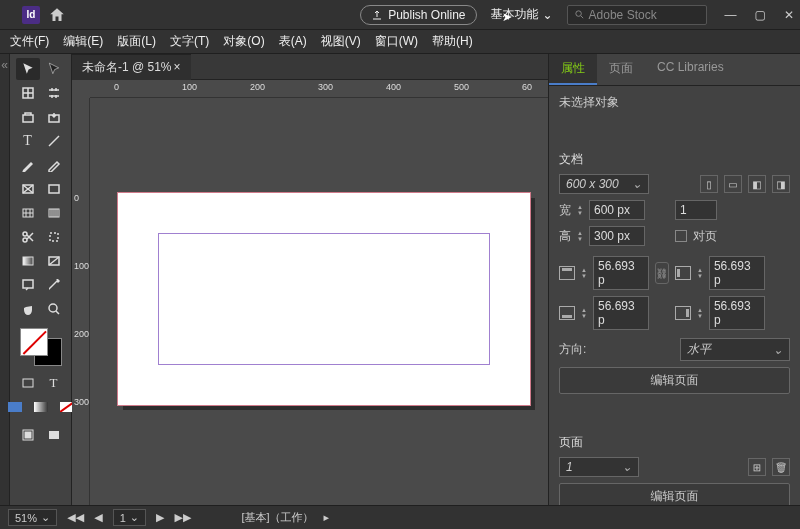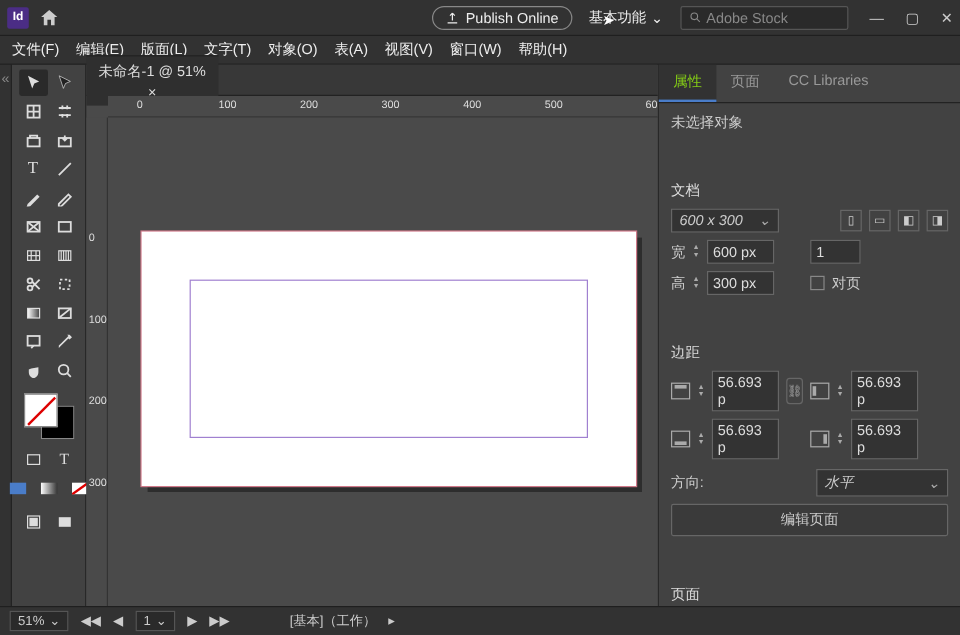--- a/index.html
+++ b/index.html
@@ -1,39 +1,39 @@
 <!DOCTYPE html>
 <html><head>
 <meta charset="utf-8">
 <style>
 * { box-sizing: border-box; margin: 0; padding: 0; font-family: "Microsoft YaHei", sans-serif; }
 body { background:#323232; color:#ccc; width:800px; height:529px; overflow:hidden; font-size:12px; }
 .titlebar { height:30px; background:#323232; display:flex; align-items:center; padding:0 6px; border-bottom:1px solid #1f1f1f;}
-.id-badge { width:18px; height:18px; background:#4b2d85; color:#fff; font-size:10px; font-weight:bold; display:flex; align-items:center; justify-content:center; border-radius:2px; margin-right:8px;}
+.id-badge { width:18px; height:18px; background:#4b2d85; color:#fff; font-size:10px; font-weight:bold; display:flex; align-items:center; justify-content:center; border-radius:2px; margin-right:8px;margin-left:16px;}
 .home-icon { width:18px; height:18px; color:#ccc; margin-right:8px; }
 .spacer { flex:1; }
 .pub-btn { border:1px solid #888; border-radius:12px; padding:2px 10px; display:flex; align-items:center; gap:5px; font-size:12px; color:#eee; }
 .dd { display:flex; align-items:center; gap:4px; margin-left:14px; color:#eee;}
 .search { margin-left:14px; background:#2a2a2a; border:1px solid #555; border-radius:2px; padding:2px 6px; display:flex; align-items:center; gap:4px; width:140px; color:#888;}
 .win-ctrl { display:flex; gap:18px; margin-left:18px; color:#ccc;}
 .menubar { height:24px; background:#323232; display:flex; align-items:center; gap:14px; padding:0 10px; border-bottom:1px solid #1f1f1f;}
 .menubar span { color:#eee; font-size:12px;}
 .main { display:flex; height:calc(529px - 30px - 24px - 24px); }
 .vstrip { width:10px; background:#323232; border-right:1px solid #222; display:flex; justify-content:center; padding-top:4px;}
 .toolbox { width:62px; background:#424242; display:flex; flex-direction:column; align-items:center; padding:4px 0; gap:2px; border-right:1px solid #222;}
 .tool-row { display:flex; gap:2px;}
 .tool { width:24px; height:22px; display:flex; align-items:center; justify-content:center; color:#ddd; border-radius:2px;}
 .tool.sel { background:#2a2a2a;}
 .swatch-row { margin-top:6px; position:relative; width:42px; height:38px;}
 .sw-fg { position:absolute; left:0; top:0; width:28px; height:28px; border:1px solid #888; background:#fff;}
 .sw-fg::after { content:""; position:absolute; left:-3px; top:-3px; right:-3px; bottom:-3px; border-top:2px solid #d00; transform:rotate(-45deg) translateY(16px); }
 .sw-bg { position:absolute; right:0; bottom:0; width:28px; height:28px; border:1px solid #888; background:#000;}
 .canvas-area { flex:1; background:#4a4a4a; display:flex; flex-direction:column; position:relative;}
 .doc-tab { height:26px; background:#383838; display:flex; align-items:center; border-bottom:1px solid #222;}
-.doc-tab .tab { background:#2f2f2f; padding:4px 10px; font-size:12px; color:#ddd; display:flex; align-items:center; gap:2px; border-top:1px solid #222;flex-direction:column;}
+.doc-tab .tab { background:#2f2f2f; padding:4px 10px; font-size:12px; color:#ddd; display:flex; align-items:center; gap:2px; border-top:1px solid #222;}
 .ruler-h { height:18px; background:#4a4a4a; color:#ccc; position:relative; margin-left:18px; border-bottom:1px solid #333; overflow:hidden;}
 .ruler-h .tick { position:absolute; top:2px; font-size:9px; color:#ddd;}
 .canvas-row { flex:1; display:flex; }
 .ruler-v { width:18px; background:#4a4a4a; border-right:1px solid #333; position:relative;}
 .ruler-v .tick { position:absolute; left:2px; font-size:9px; color:#ddd; }
 .stage { flex:1; background:#4a4a4a; position:relative; }
 .page { position:absolute; left:28px; top:95px; width:412px; height:212px; background:#fff; box-shadow:0 0 0 1px #d07a8a, 5px 5px 0 #2d2d2d; }
 .margin-guide { position:absolute; left:40px; top:40px; right:40px; bottom:40px; border:1px solid #a080d0;}
 .cursor-arrow { position:absolute; left:502px; top:10px; color:#fff; font-size:12px; pointer-events:none;}
 .right-panel { width:252px; background:#424242; border-left:1px solid #222; display:flex; flex-direction:column; font-size:12px; color:#ccc;}
@@ -318,21 +318,21 @@
         <span>×</span>
       </div>
     </div>
     <div class="ruler-h">
       <span class="tick" style="left:24px">0</span>
       <span class="tick" style="left:92px">100</span>
       <span class="tick" style="left:160px">200</span>
       <span class="tick" style="left:228px">300</span>
       <span class="tick" style="left:296px">400</span>
       <span class="tick" style="left:364px">500</span>
-      <span class="tick" style="left:448px">60</span>
+      <span class="tick" style="left:432px">60</span>
     </div>
     <div class="canvas-row">
       <div class="ruler-v">
         <span class="tick" style="top:95px">0</span>
         <span class="tick" style="top:163px">100</span>
         <span class="tick" style="top:231px">200</span>
         <span class="tick" style="top:299px">300</span>
       </div>
       <div class="stage">
         <div class="page">
@@ -388,21 +388,20 @@
           <div class="num-in">
               <span>300 px</span>
             </div>
           <div style="width:18px"></div>
           <span class="checkbox"></span>
           <span>对页</span>
         </div>
       </div>
 
       <div class="sect">
-        <div class="sect-title">边距</div>
         <div class="row">
           <div class="margin-icn mi-top"></div>
           <div class="spin">
               <span>▲</span>
               <span>▼</span>
             </div>
           <div class="num-in">
               <span>56.693 p</span>
             </div>
           <div class="link-icn">⛓</div>

